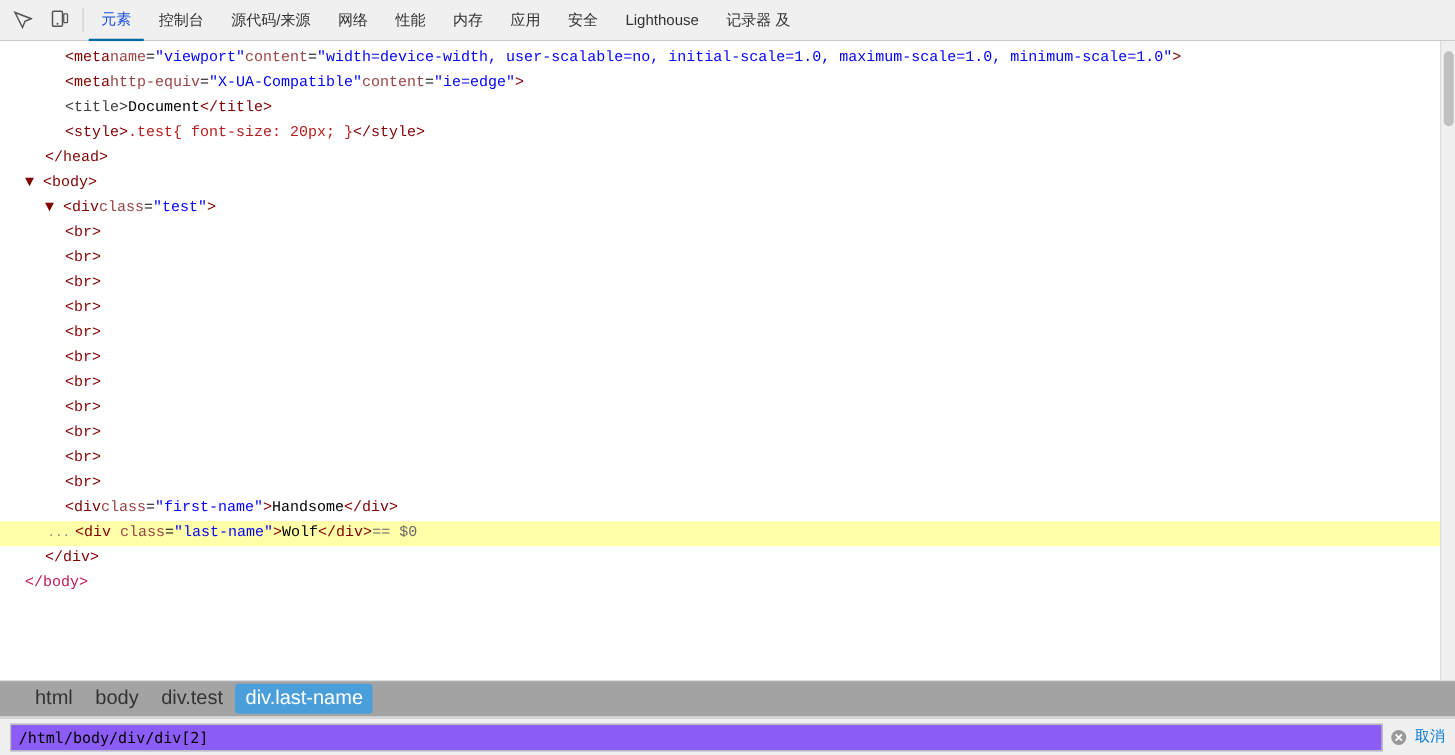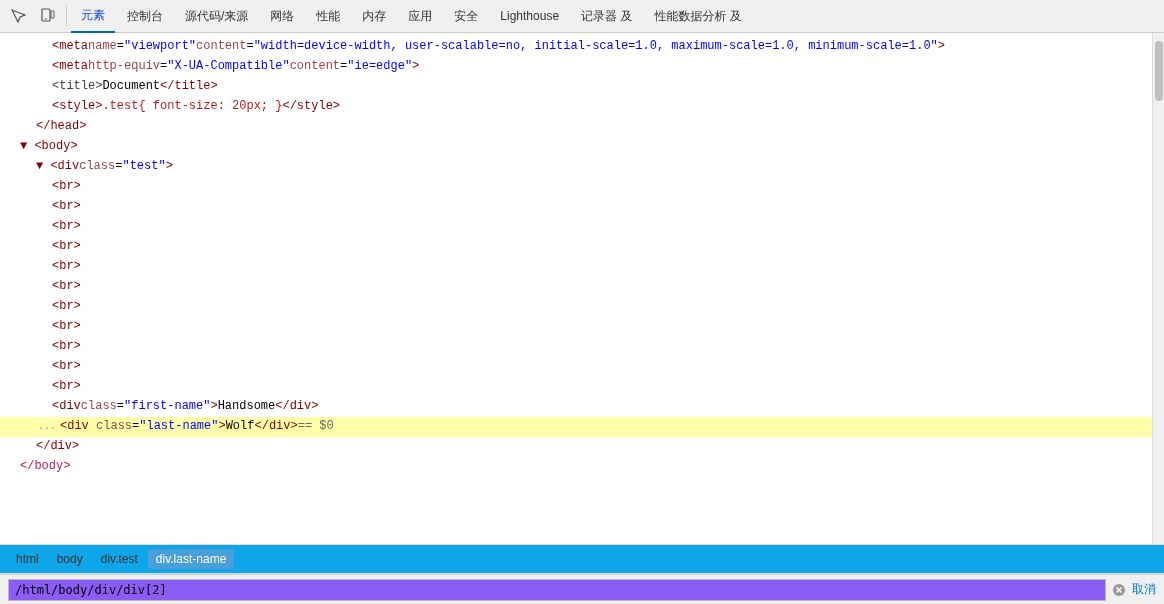--- a/index.html
+++ b/index.html
@@ -81,28 +81,28 @@
       background: #c0c0c0;
       border-radius: 4px;
       position: absolute;
       top: 8px;
       left: 2px;
     }
 
     
     .breadcrumb-bar {
       height: 30px;
-      background: #0ea5e9;
+      background: #a3a3a3;
       border-top: 1px solid #ddd;
       border-bottom: 1px solid #ddd;
       display: flex;
       align-items: center;
-      padding: 0 8px;
+      padding: 0 20px;
       gap: 2px;
-      font-size: 12px;
+      font-size: 16px;
     }
     .breadcrumb-item {
       padding: 3px 8px;
       cursor: pointer;
       border-radius: 2px;
       color: #333;
     }
     .breadcrumb-item.active {
       background: #4a9eda;
       color: #fff;
@@ -171,21 +171,20 @@
   <div class="tab-item active">元素</div>
   <div class="tab-item">控制台</div>
   <div class="tab-item">源代码/来源</div>
   <div class="tab-item">网络</div>
   <div class="tab-item">性能</div>
   <div class="tab-item">内存</div>
   <div class="tab-item">应用</div>
   <div class="tab-item">安全</div>
   <div class="tab-item">Lighthouse</div>
   <div class="tab-item">记录器 及</div>
-  <div class="tab-item">性能数据分析 及</div>
 </div>
 
 <div class="main-area">
   <div class="code-panel" id="code-panel">
 
   <div class="code-line" style="padding-left: 52px;"><span style="color:#800000">&lt;meta</span> <span style="color:#994444">name</span>=<span style="color:#0000ff">"viewport"</span> <span style="color:#994444">content</span>=<span style="color:#0000ff">"width=device-width, user-scalable=no, initial-scale=1.0, maximum-scale=1.0, minimum-scale=1.0"</span><span style="color:#800000">&gt;</span></div>
       <div class="code-line" style="padding-left: 52px;"><span style="color:#800000">&lt;meta</span> <span style="color:#994444">http-equiv</span>=<span style="color:#0000ff">"X-UA-Compatible"</span> <span style="color:#994444">content</span>=<span style="color:#0000ff">"ie=edge"</span><span style="color:#800000">&gt;</span></div>
       <div class="code-line" style="padding-left: 52px;"><span style="color:#404040">&lt;title&gt;</span><span style="color:#000">Document</span><span style="color:#800000">&lt;/title&gt;</span></div>
       <div class="code-line" style="padding-left: 52px;"><span style="color:#800000">&lt;style&gt;</span> <span style="color:#b91c1c">.test{ font-size: 20px; }</span> <span style="color:#800000">&lt;/style&gt;</span></div>
       <div class="code-line" style="padding-left: 36px;"><span style="color:#800000">&lt;/head&gt;</span></div>

